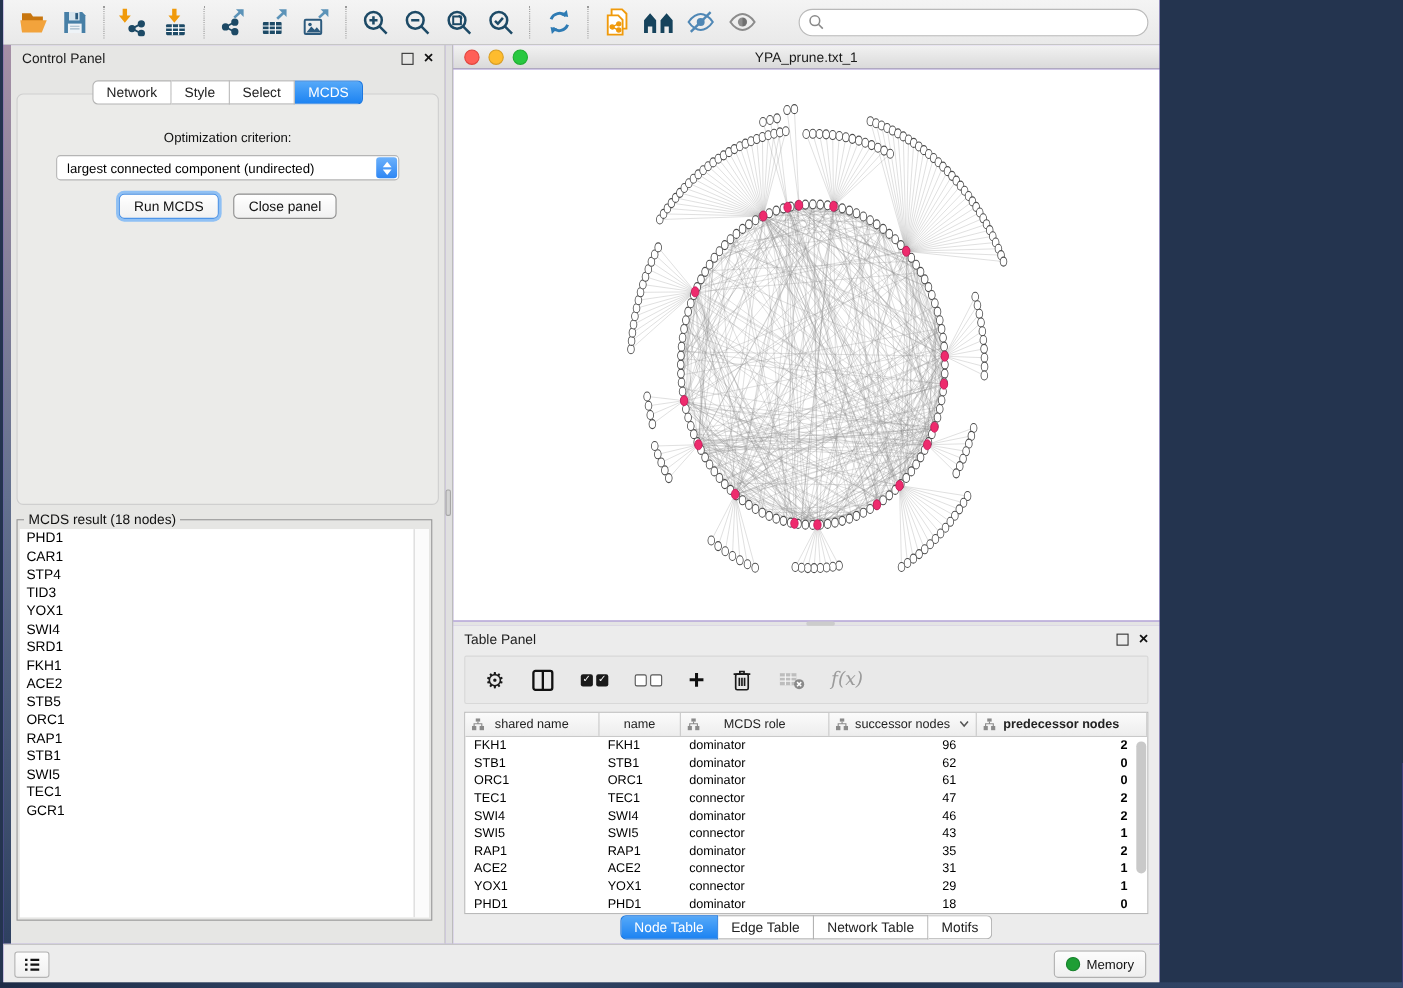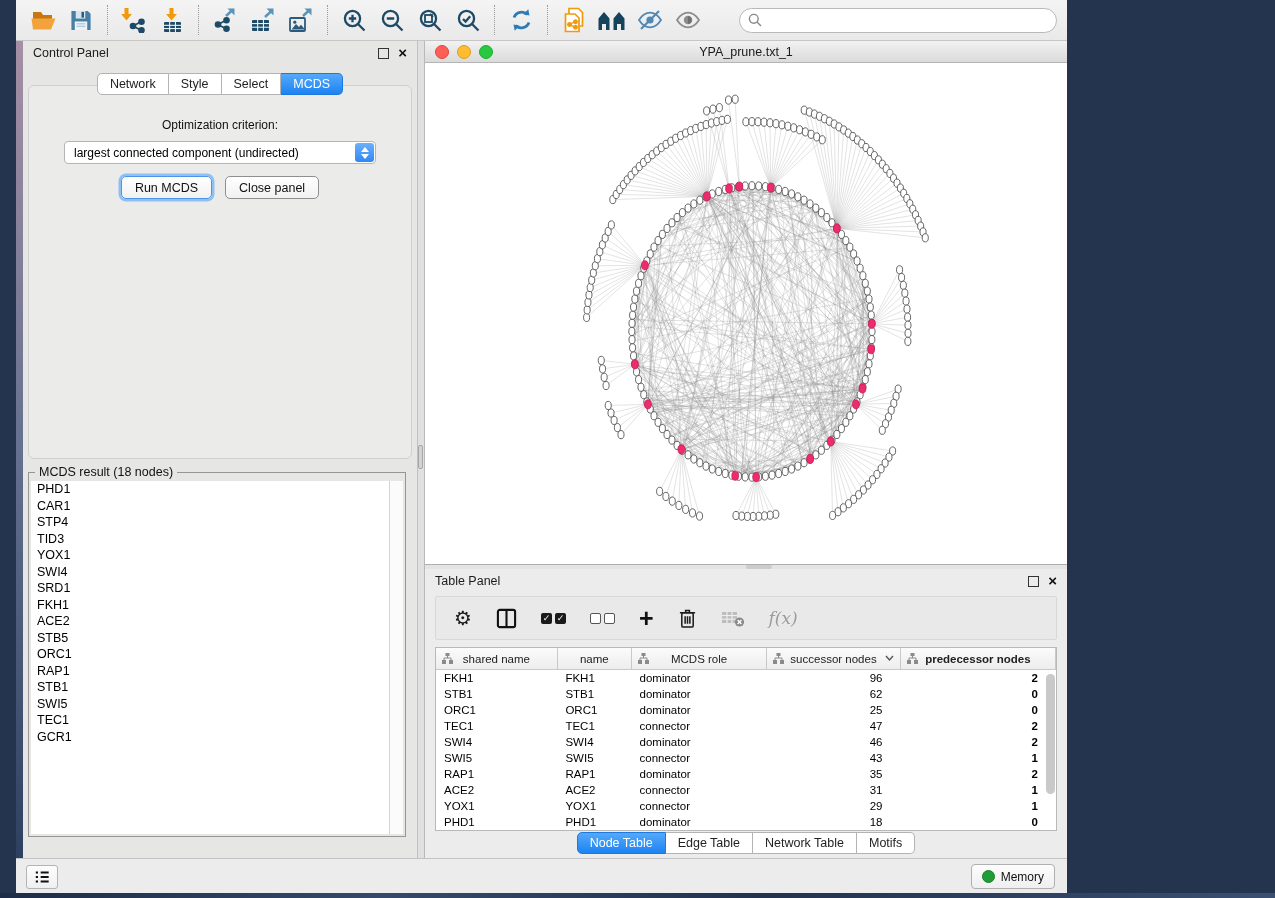--- a/index.html
+++ b/index.html
@@ -1,17 +1,17 @@
 <!DOCTYPE html>
 <html><head>
 <meta charset="utf-8">
 <style>
   html,body{margin:0;padding:0;width:1275px;height:898px;overflow:hidden;
     font-family:"Liberation Sans",sans-serif;background:#24344f;}
-  .app{position:absolute;left:16px;top:0;width:1051px;height:893px;background:#8b5cf6;}
+  .app{position:absolute;left:3px;top:0;width:1051px;height:893px;background:#8b5cf6;}
   
   .toolbar{position:absolute;left:0;top:0;right:0;height:41px;
     background:linear-gradient(#f4f4f4,#e9e9e9);border-bottom:1px solid #c6c6c6;
     display:flex;align-items:center;padding-left:8px;box-sizing:border-box;}
   .tbtn{width:38px;height:34px;display:flex;align-items:center;justify-content:center;border-radius:4px;}
   .tsep{border-left:1px dotted #9a9a9a;height:30px;margin:0 7px;}
   .search-wrap{margin-left:auto;margin-right:10px;position:relative;}
   .search-input{width:282px;height:23px;border:1px solid #b9b9b9;border-radius:13px;
     background:#fff;padding:0 8px 0 26px;font-size:12px;outline:none;}
   .search-wrap svg{position:absolute;left:9px;top:5px;}
@@ -1332,21 +1332,21 @@
                 <div class="td col0">STB1</div>
                 <div class="td col1">STB1</div>
                 <div class="td col2">dominator</div>
                 <div class="td col3 num">62</div>
                 <div class="td col4 num">0</div>
               </div>
               <div class="tr">
                 <div class="td col0">ORC1</div>
                 <div class="td col1">ORC1</div>
                 <div class="td col2">dominator</div>
-                <div class="td col3 num">25</div>
+                <div class="td col3 num">61</div>
                 <div class="td col4 num">0</div>
               </div>
               <div class="tr">
                 <div class="td col0">TEC1</div>
                 <div class="td col1">TEC1</div>
                 <div class="td col2">connector</div>
                 <div class="td col3 num">47</div>
                 <div class="td col4 num">2</div>
               </div>
               <div class="tr">

